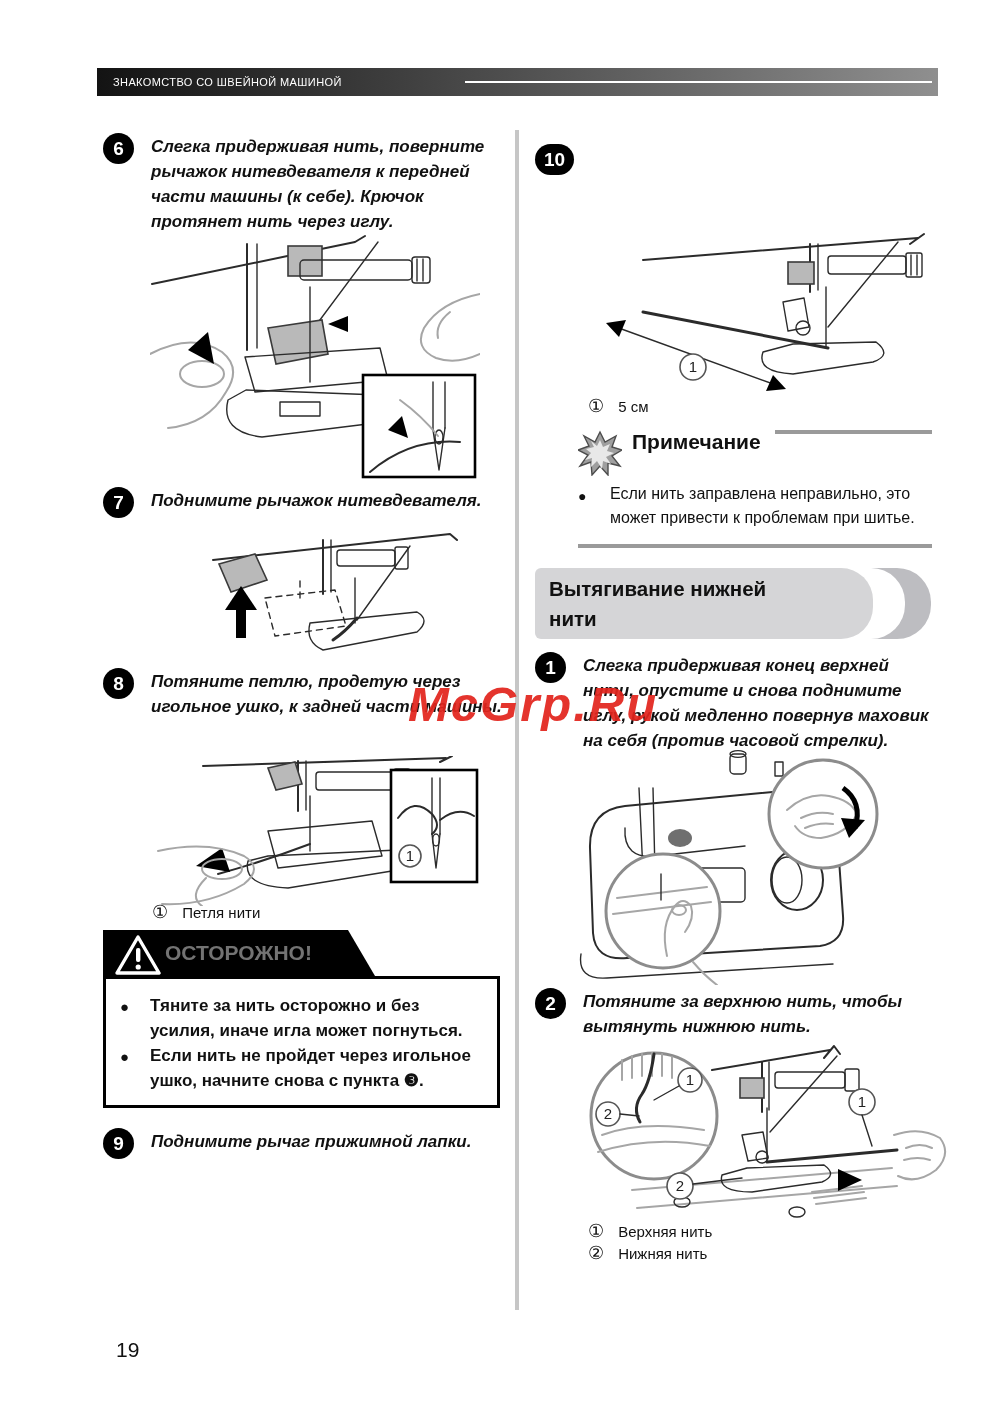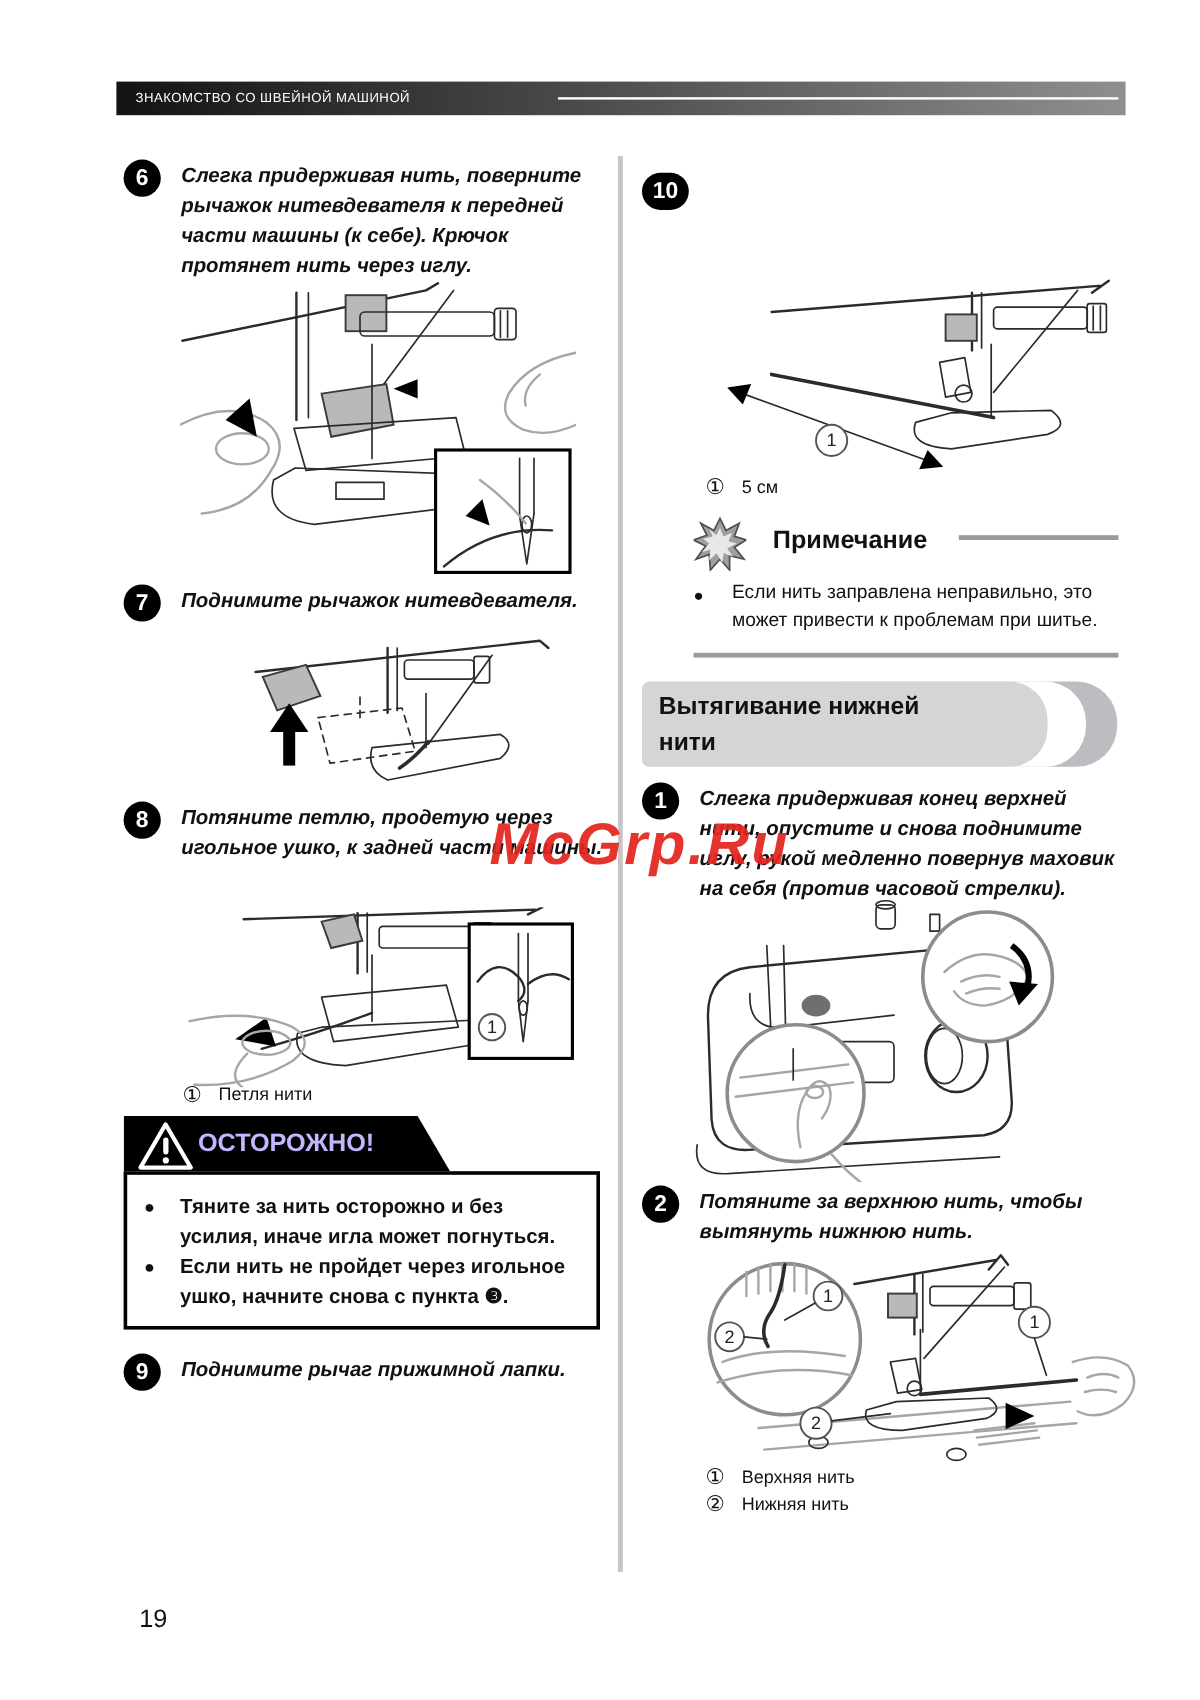--- a/index.html
+++ b/index.html
@@ -20,28 +20,28 @@
   .badge.wide{width:39px;border-radius:16px;}
   .step-text{font-weight:bold;font-size:17px;line-height:25px;margin-left:17px;padding-top:1px;font-style:italic;}
   
   .cap{position:absolute;font-size:15px;display:flex;align-items:center;}
   .cap .mk{font-size:18px;margin-right:14px;}
   
   .warn{position:absolute;left:103px;top:930px;width:397px;}
   .warn-head{position:relative;height:46px;width:272px;background:#000;
              clip-path:polygon(0 0,245px 0,272px 100%,0 100%);
              display:flex;align-items:center;}
-  .warn-title{color:#c4b5fd;font-weight:bold;font-size:21px;margin-left:62px;white-space:nowrap;}
+  .warn-title{color:#737373;font-weight:bold;font-size:21px;margin-left:62px;white-space:nowrap;}
   .warn-tri{position:absolute;left:12px;top:5px;}
   .warn-body{border:3px solid #000;padding:14px 10px 12px 14px;}
   .bullet-row{display:flex;font-weight:bold;font-size:17px;line-height:25px;}
   .bullet-row .bu{flex:0 0 30px;font-size:15px;padding-top:1px;}
   
   .note{position:absolute;left:578px;top:430px;width:354px;}
-  .note-head{display:flex;align-items:center;gap:12px;}
+  .note-head{display:flex;align-items:flex-start;}
   .note-title{font-weight:bold;font-size:21px;margin-left:10px;padding-bottom:4px;}
   .note-rule{flex:1;height:4px;background:#9a9a9a;margin:0 0 10px 14px;}
   .note-item{display:flex;font-size:16px;line-height:24px;margin-top:6px;}
   .note-item .bu{flex:0 0 32px;font-size:14px;padding-top:2px;}
   .note-bottom{height:4px;background:#9a9a9a;margin-top:14px;}
   
   .sect{position:absolute;left:535px;top:568px;width:396px;height:58px;}
   .sect .p1{position:absolute;left:165px;top:0;width:231px;height:71px;background:#bdbdc1;border-radius:0 34px 34px 0;}
   .sect .p2{position:absolute;left:130px;top:0;width:240px;height:71px;background:#ffffff;border-radius:0 34px 34px 0;}
   .sect .p3{position:absolute;left:0;top:0;width:338px;height:71px;background:#d5d5d7;border-radius:6px 32px 32px 6px;}

